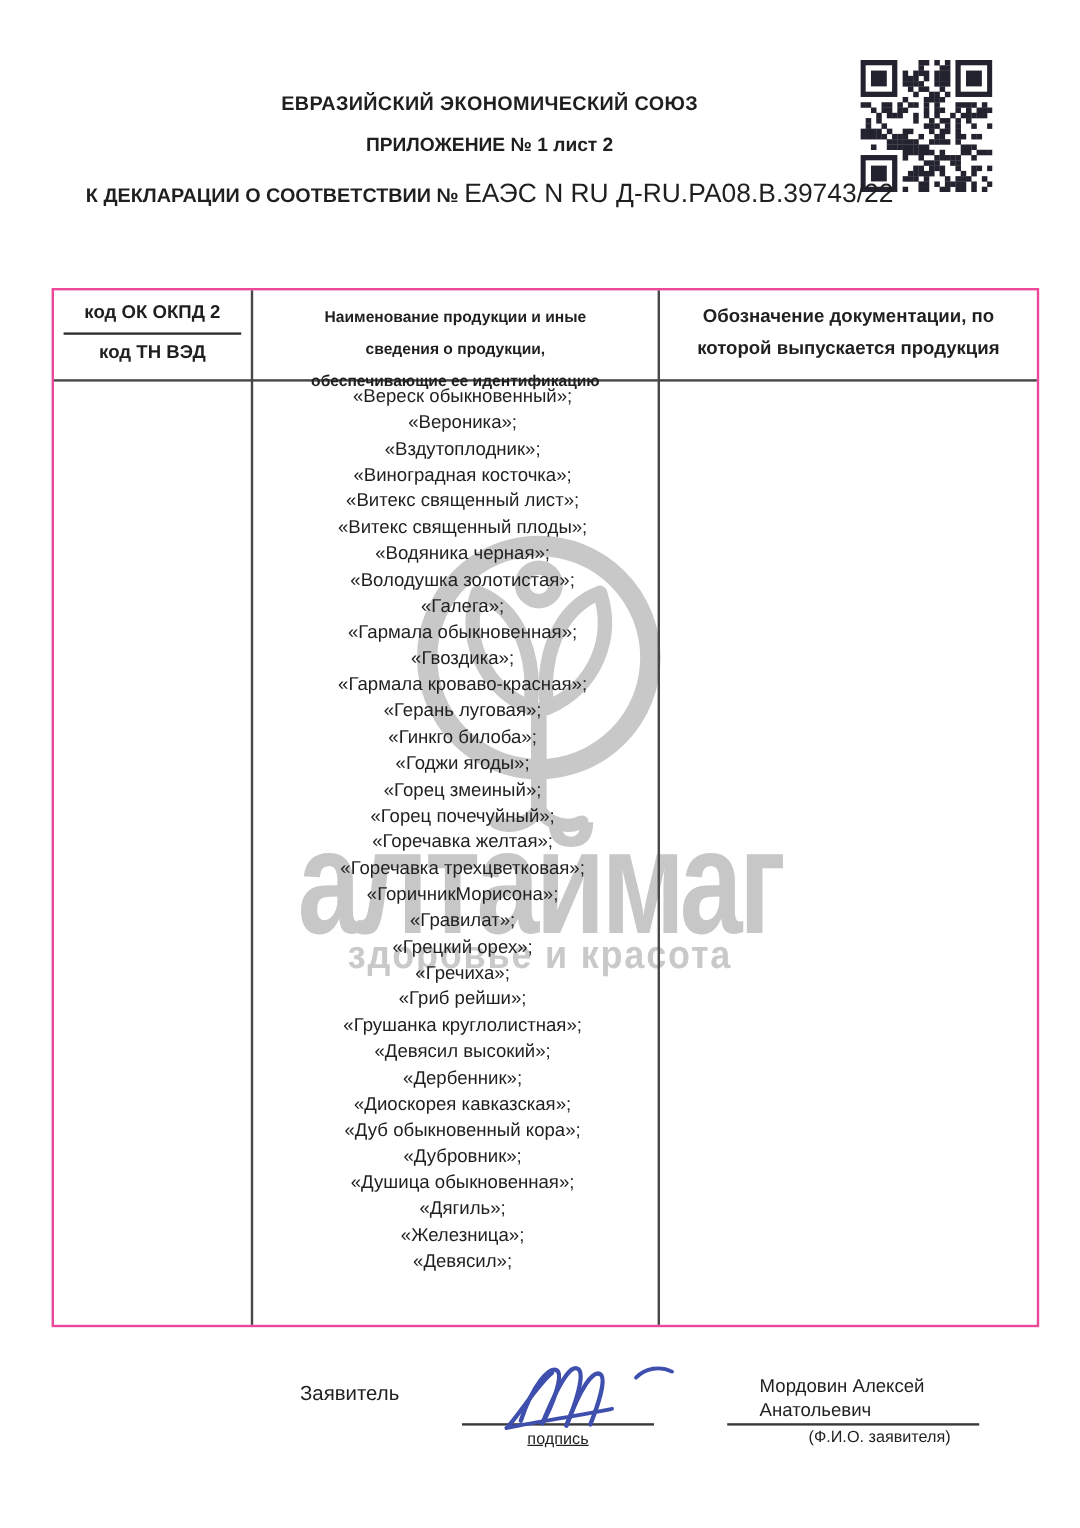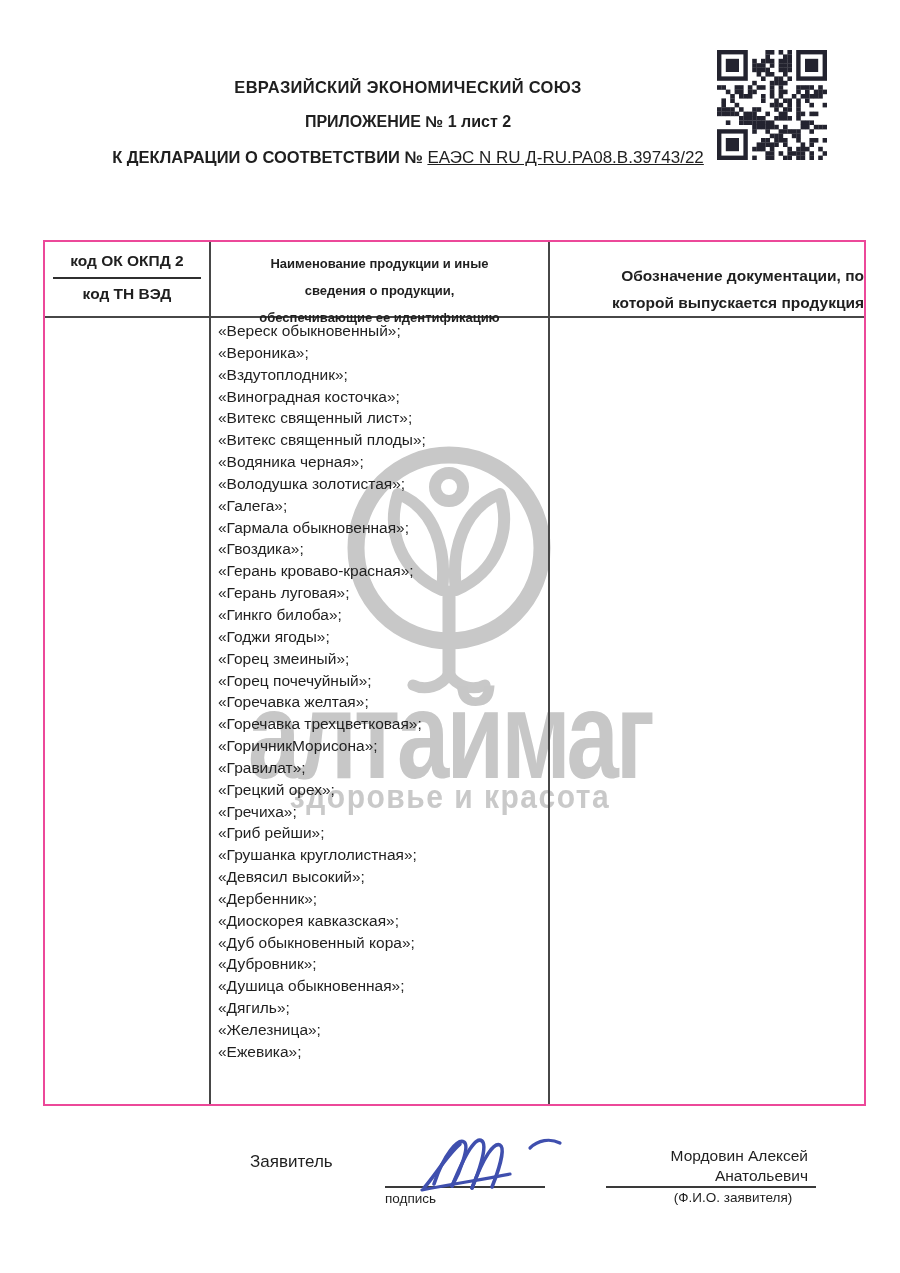--- a/index.html
+++ b/index.html
@@ -26,48 +26,48 @@
     transform:scaleY(1.1);transform-origin:center top;
     color:#c9c9c9;white-space:nowrap;
   }
 
   
   .hdr{z-index:3;left:0;width:816px;text-align:center;white-space:nowrap;}
   .hdr1{top:78px;font-size:16.5px;font-weight:700;letter-spacing:.3px;}
   .hdr2{top:113px;font-size:16px;font-weight:700;}
   .hdr3{top:148px;font-size:16.5px;}
   .hdr3 .lbl{font-weight:700;}
-  .hdr3 .num{font-weight:400;font-size:17px;text-decoration:underline;}
+  .hdr3 .num{font-weight:400;font-size:22px;}
 
   
   .qr{z-index:2;left:717px;top:50px;width:110px;height:110px;}
 
   
   .tbl{
     z-index:1;left:43px;top:240px;width:819px;height:862px;
     border:2px solid #ec4899;background:transparent;
   }
   .v1{left:164px;top:0;width:0;height:100%;border-left:2px solid #474747;}
   .v2{left:503px;top:0;width:0;height:100%;border-left:2px solid #474747;}
   .hHead{left:0;top:74px;width:100%;height:0;border-top:2px solid #474747;}
 
   .c1h{left:0;top:10px;width:164px;text-align:center;font-weight:700;font-size:15.5px;}
   .c1h .frac{margin:7px 8px 6px 8px;border-top:2px solid #2f2f2f;height:0;}
   .c2h{left:166px;top:8px;width:337px;text-align:center;font-weight:700;font-size:13px;line-height:27px;}
-  .c3h{left:505px;top:8px;width:314px;text-align:right;font-weight:700;font-size:15.5px;line-height:27px;margin-top:12px;}
-
-  .items{left:166px;top:78px;width:335px;padding-left:7px;font-size:15.5px;}
+  .c3h{left:505px;top:8px;width:314px;text-align:center;font-weight:700;font-size:15.5px;line-height:27px;}
+
+  .items{left:166px;top:78px;width:335px;padding-left:7px;font-size:15.5px;text-align:center;}
   .items .item-line{height:21.85px;line-height:21.85px;white-space:nowrap;}
 
   
   .f-label{left:250px;top:1152px;font-size:17px;}
   .sig-img{left:418px;top:1136px;width:150px;height:56px;z-index:2;}
   .sig-line{left:385px;top:1186px;width:160px;border-top:2px solid #3a3a3a;}
-  .sig-cap{left:385px;top:1191px;width:160px;font-size:13.5px;}
-  .name-blk{left:598px;top:1146px;width:210px;text-align:right;font-size:15.5px;line-height:20px;}
+  .sig-cap{left:385px;top:1191px;width:160px;text-align:center;font-size:13.5px;text-decoration:underline;}
+  .name-blk{left:633px;top:1146px;width:210px;text-align:left;font-size:15.5px;line-height:20px;}
   .name-line{left:606px;top:1186px;width:210px;border-top:2px solid #3a3a3a;}
   .name-cap{left:628px;top:1190px;width:210px;text-align:center;font-size:13.5px;}
 </style>
 </head>
 <body>
 
 <div class="abs wm wm-logo">
   <svg width="222" height="262" viewBox="0 0 222 262" fill="none" xmlns="http://www.w3.org/2000/svg">
     <circle cx="111" cy="110" r="93" stroke="#c8c8c8" stroke-width="17"></circle>
     <path d="M104,152 C63,134 48,93 60,56 C97,70 109,113 104,152 Z" stroke="#c8c8c8" stroke-width="12" stroke-linejoin="round"></path>
@@ -344,21 +344,21 @@
       <div class="item-line">«Вероника»;</div>
       <div class="item-line">«Вздутоплодник»;</div>
       <div class="item-line">«Виноградная косточка»;</div>
       <div class="item-line">«Витекс священный лист»;</div>
       <div class="item-line">«Витекс священный плоды»;</div>
       <div class="item-line">«Водяника черная»;</div>
       <div class="item-line">«Володушка золотистая»;</div>
       <div class="item-line">«Галега»;</div>
       <div class="item-line">«Гармала обыкновенная»;</div>
       <div class="item-line">«Гвоздика»;</div>
-      <div class="item-line">«Герань кроваво-красная»;</div>
+      <div class="item-line">«Гармала кроваво-красная»;</div>
       <div class="item-line">«Герань луговая»;</div>
       <div class="item-line">«Гинкго билоба»;</div>
       <div class="item-line">«Годжи ягоды»;</div>
       <div class="item-line">«Горец змеиный»;</div>
       <div class="item-line">«Горец почечуйный»;</div>
       <div class="item-line">«Горечавка желтая»;</div>
       <div class="item-line">«Горечавка трехцветковая»;</div>
       <div class="item-line">«ГоричникМорисона»;</div>
       <div class="item-line">«Гравилат»;</div>
       <div class="item-line">«Грецкий орех»;</div>
@@ -366,21 +366,21 @@
       <div class="item-line">«Гриб рейши»;</div>
       <div class="item-line">«Грушанка круглолистная»;</div>
       <div class="item-line">«Девясил высокий»;</div>
       <div class="item-line">«Дербенник»;</div>
       <div class="item-line">«Диоскорея кавказская»;</div>
       <div class="item-line">«Дуб обыкновенный кора»;</div>
       <div class="item-line">«Дубровник»;</div>
       <div class="item-line">«Душица обыкновенная»;</div>
       <div class="item-line">«Дягиль»;</div>
       <div class="item-line">«Железница»;</div>
-      <div class="item-line">«Ежевика»;</div>
+      <div class="item-line">«Девясил»;</div>
     </div>
 </div>
 
 <div class="abs f-label">Заявитель</div>
 
 <div class="abs sig-img">
   <svg width="150" height="56" viewBox="0 0 150 56" fill="none" xmlns="http://www.w3.org/2000/svg">
     <path d="M6,52 C18,38 30,18 42,8" stroke="#3f4fae" stroke-width="3.6" stroke-linecap="round"></path>
     <path d="M16,48 C26,18 40,2 46,6 C52,10 42,36 34,50" stroke="#3f4fae" stroke-width="3.6" stroke-linecap="round"></path>
     <path d="M34,50 C48,16 58,0 64,5 C70,10 60,38 54,52" stroke="#3f4fae" stroke-width="3.6" stroke-linecap="round"></path>

